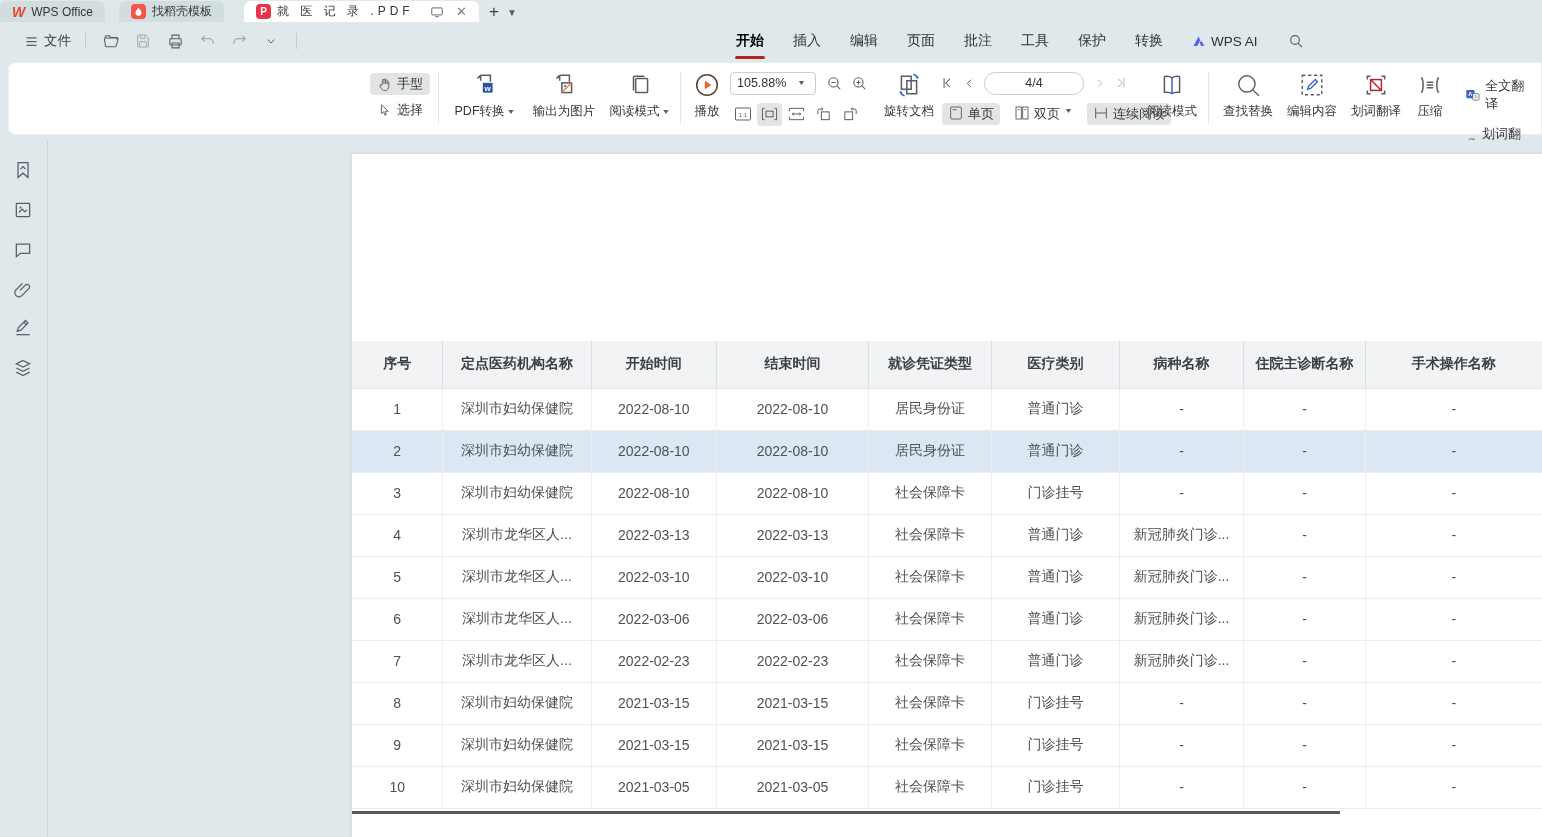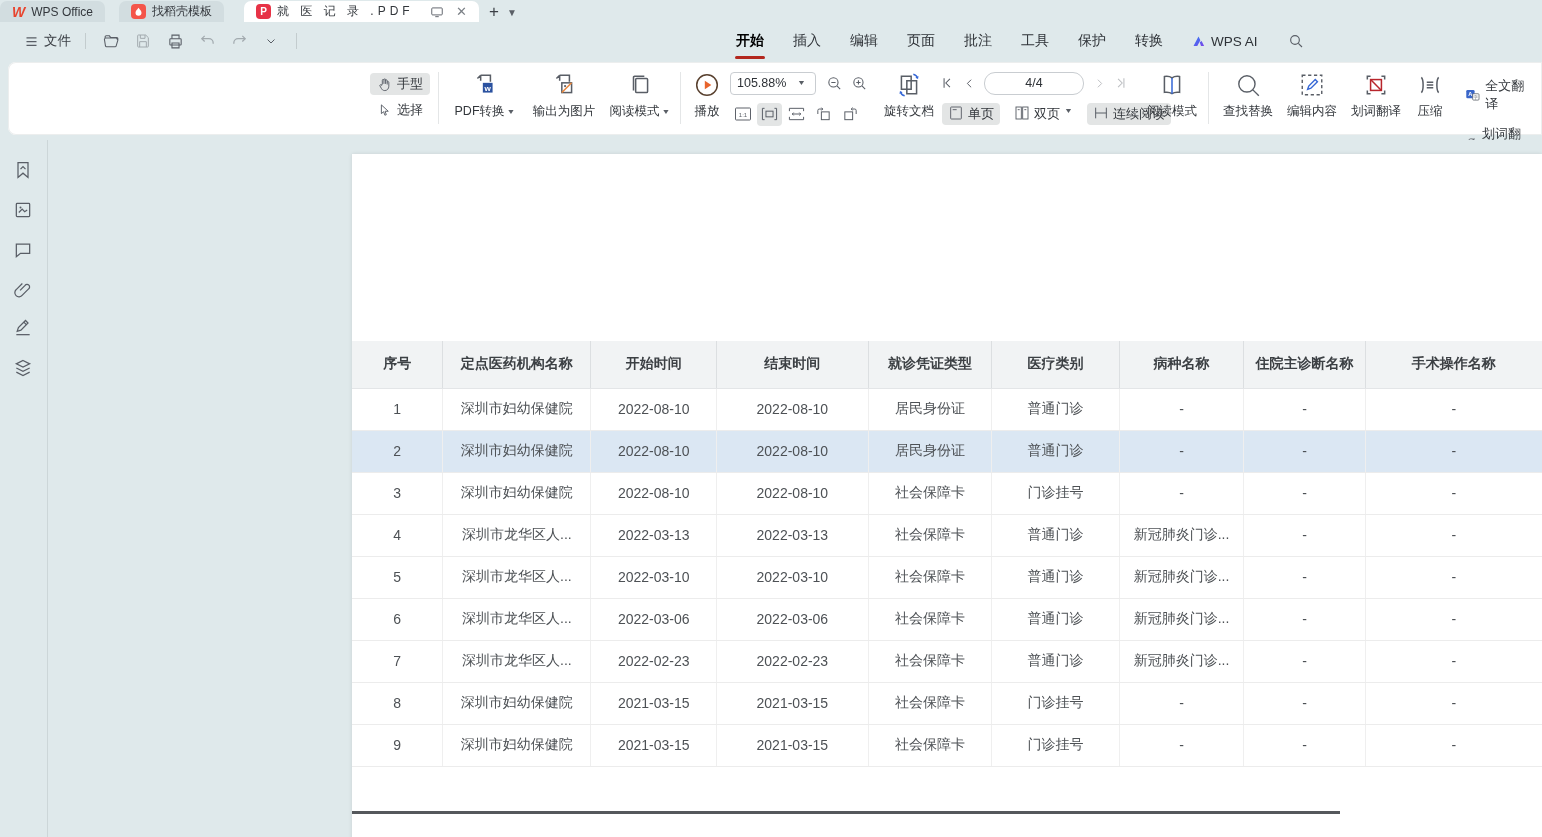--- a/index.html
+++ b/index.html
@@ -631,17 +631,28 @@
             <td>9</td>
             <td>深圳市妇幼保健院</td>
             <td>2021-03-15</td>
             <td>2021-03-15</td>
             <td>社会保障卡</td>
             <td>门诊挂号</td>
             <td>-</td>
             <td>-</td>
             <td>-</td>
           </tr>
+          <tr>
+            <td>10</td>
+            <td>深圳市妇幼保健院</td>
+            <td>2021-03-05</td>
+            <td>2021-03-05</td>
+            <td>社会保障卡</td>
+            <td>门诊挂号</td>
+            <td>-</td>
+            <td>-</td>
+            <td>-</td>
+          </tr>
         </tbody>
     </table>
     <div class="hscroll"></div>
   </div>
 </div>
 
 </body></html>

